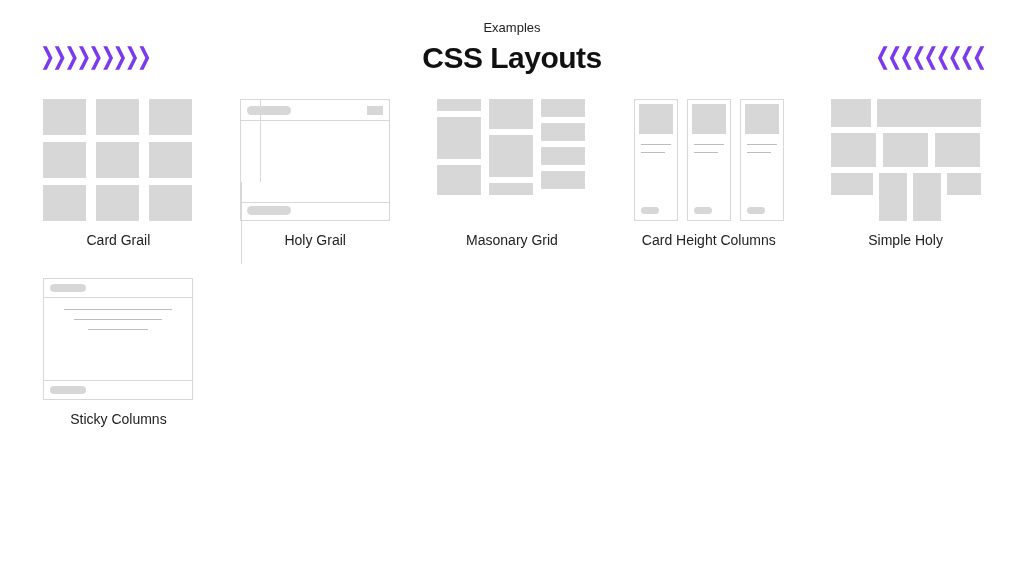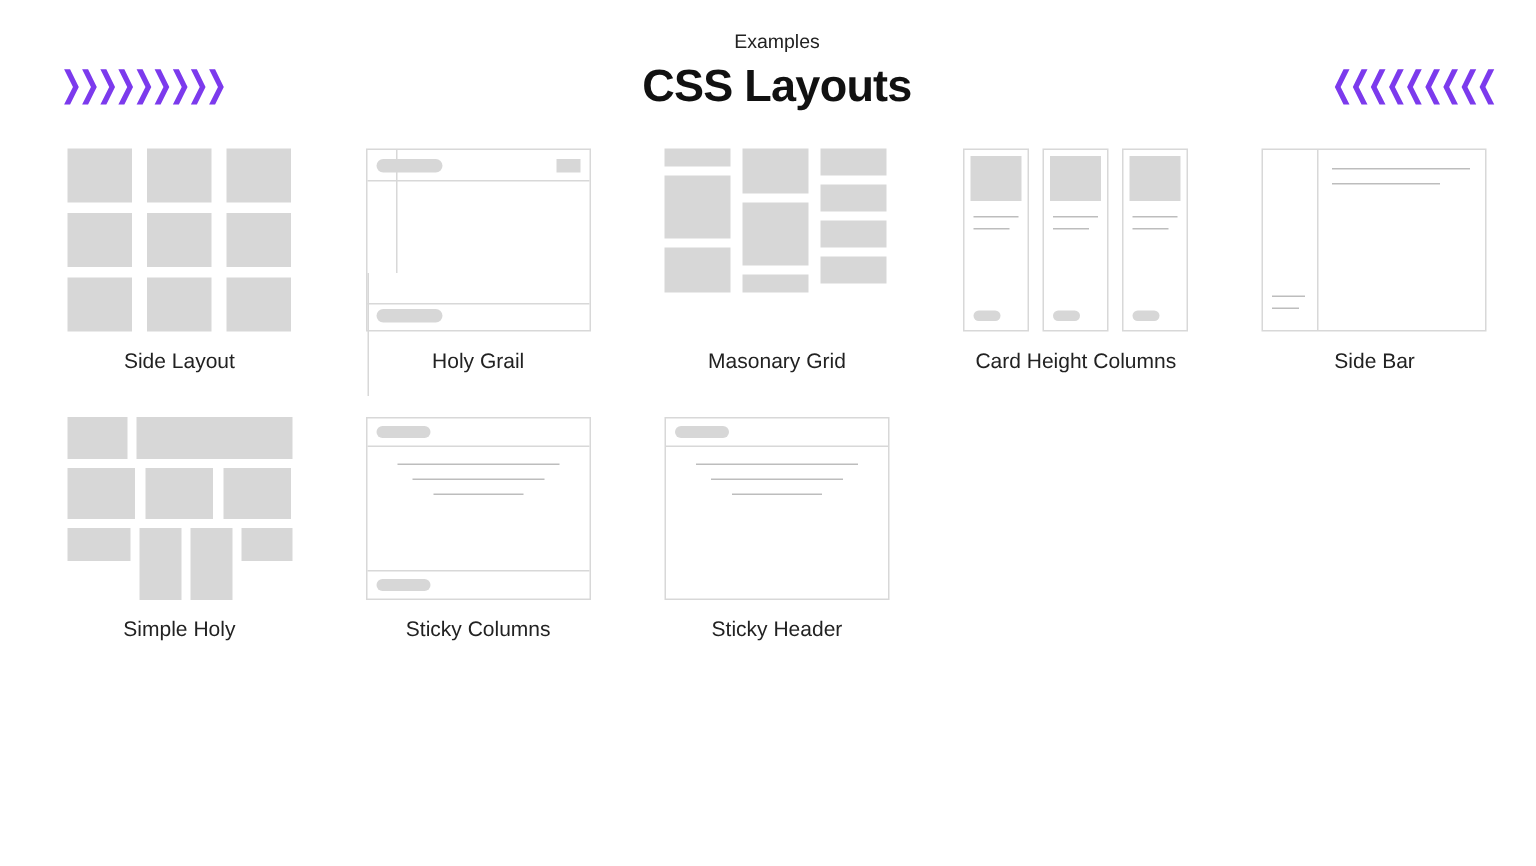--- a/index.html
+++ b/index.html
@@ -5,21 +5,21 @@
   * { box-sizing: border-box; margin: 0; padding: 0; }
   body {
     font-family: "Segoe UI", "Helvetica Neue", Arial, sans-serif;
     background: #fff;
     color: #111;
     width: 1024px;
     height: 577px;
     overflow: hidden;
   }
   .page {
-    padding: 20px 28px 10px 40px;
+    padding: 20px 40px 10px 40px;
   }
   .header {
     text-align: center;
     position: relative;
     margin-bottom: 24px;
   }
   .eyebrow {
     font-size: 13px;
     color: #222;
     margin-bottom: 6px;
@@ -195,21 +195,21 @@
         <div class="blk b1"></div>
           <div class="blk b2"></div>
           <div class="blk b3"></div>
         <div class="blk b4"></div>
           <div class="blk b5"></div>
           <div class="blk b6"></div>
         <div class="blk b7"></div>
           <div class="blk b8"></div>
           <div class="blk b9"></div>
       </div>
-      <div class="label">Side Layout</div>
+      <div class="label">Card Grail</div>
     </div>
 
     <div class="cell">
       <div class="thumb bordered holy-grail">
         <div class="blk pill hdrpill"></div>
           <div class="blk hdrsq"></div>
         <div class="rowline"></div>
         <div class="colL"></div>
           <div class="colR"></div>
         <div class="rowlineB"></div>
@@ -251,30 +251,20 @@
         <div class="col">
             <div class="img"></div>
             <div class="line l1"></div>
             <div class="line l2"></div>
             <div class="btn"></div>
           </div>
       </div>
       <div class="label">Card Height Columns</div>
     </div>
 
-    <div class="cell">
-      <div class="thumb bordered sidebar">
-        <div class="divV"></div>
-        <div class="line t1"></div>
-          <div class="line t2"></div>
-        <div class="line s1"></div>
-          <div class="line s2"></div>
-      </div>
-      <div class="label">Side Bar</div>
-    </div>
 
     <div class="cell">
       <div class="thumb simple-grid">
         <div class="blk b1"></div>
           <div class="blk b2"></div>
         <div class="blk b3"></div>
           <div class="blk b4"></div>
           <div class="blk b5"></div>
         <div class="blk b6"></div>
           <div class="blk b7"></div>
@@ -291,26 +281,16 @@
         <div class="rowline"></div>
         <div class="line l1"></div>
           <div class="line l2"></div>
           <div class="line l3"></div>
         <div class="rowlineB"></div>
         <div class="blk pill ftrpill"></div>
       </div>
       <div class="label">Sticky Columns</div>
     </div>
 
-    <div class="cell">
-      <div class="thumb bordered sheader">
-        <div class="blk pill hdrpill"></div>
-        <div class="rowline"></div>
-        <div class="line l1"></div>
-          <div class="line l2"></div>
-          <div class="line l3"></div>
-      </div>
-      <div class="label">Sticky Header</div>
-    </div>
 
 
   </div>
 </div>
 
 </body></html>

